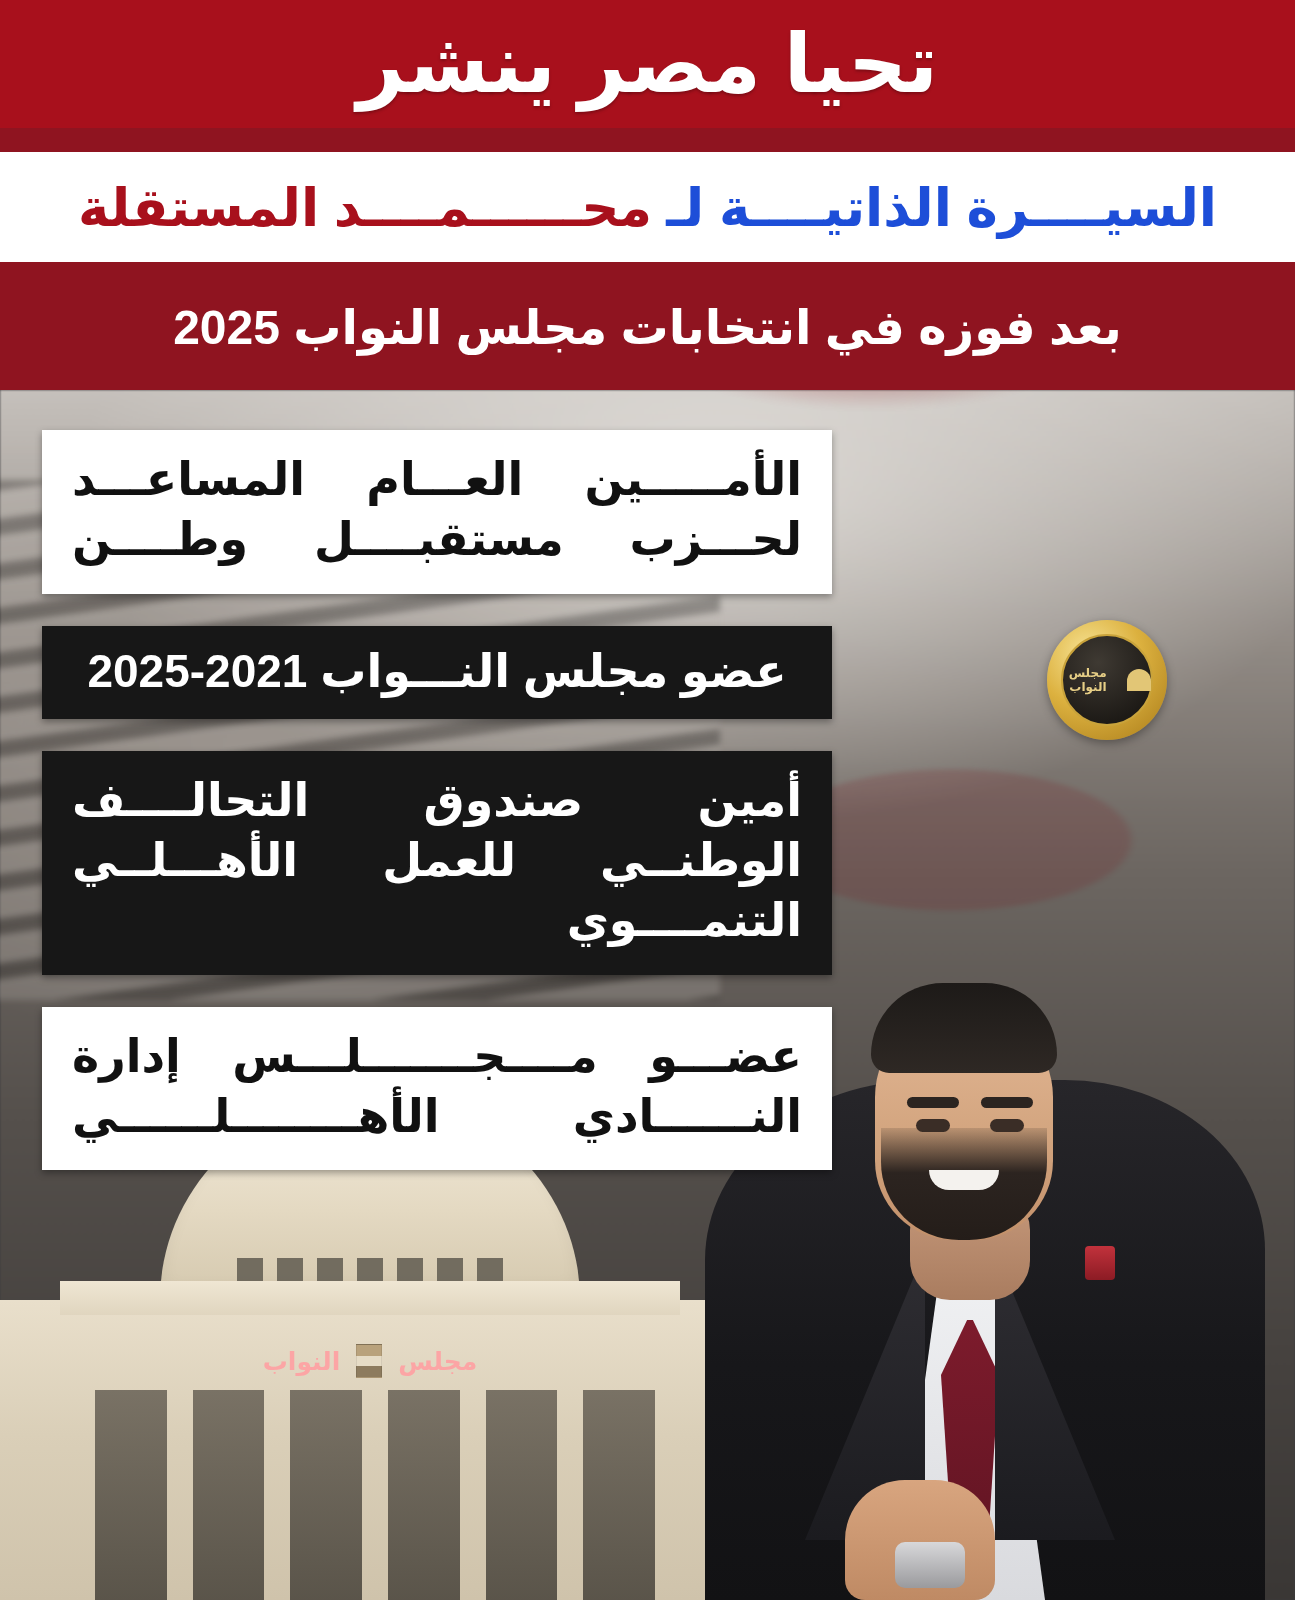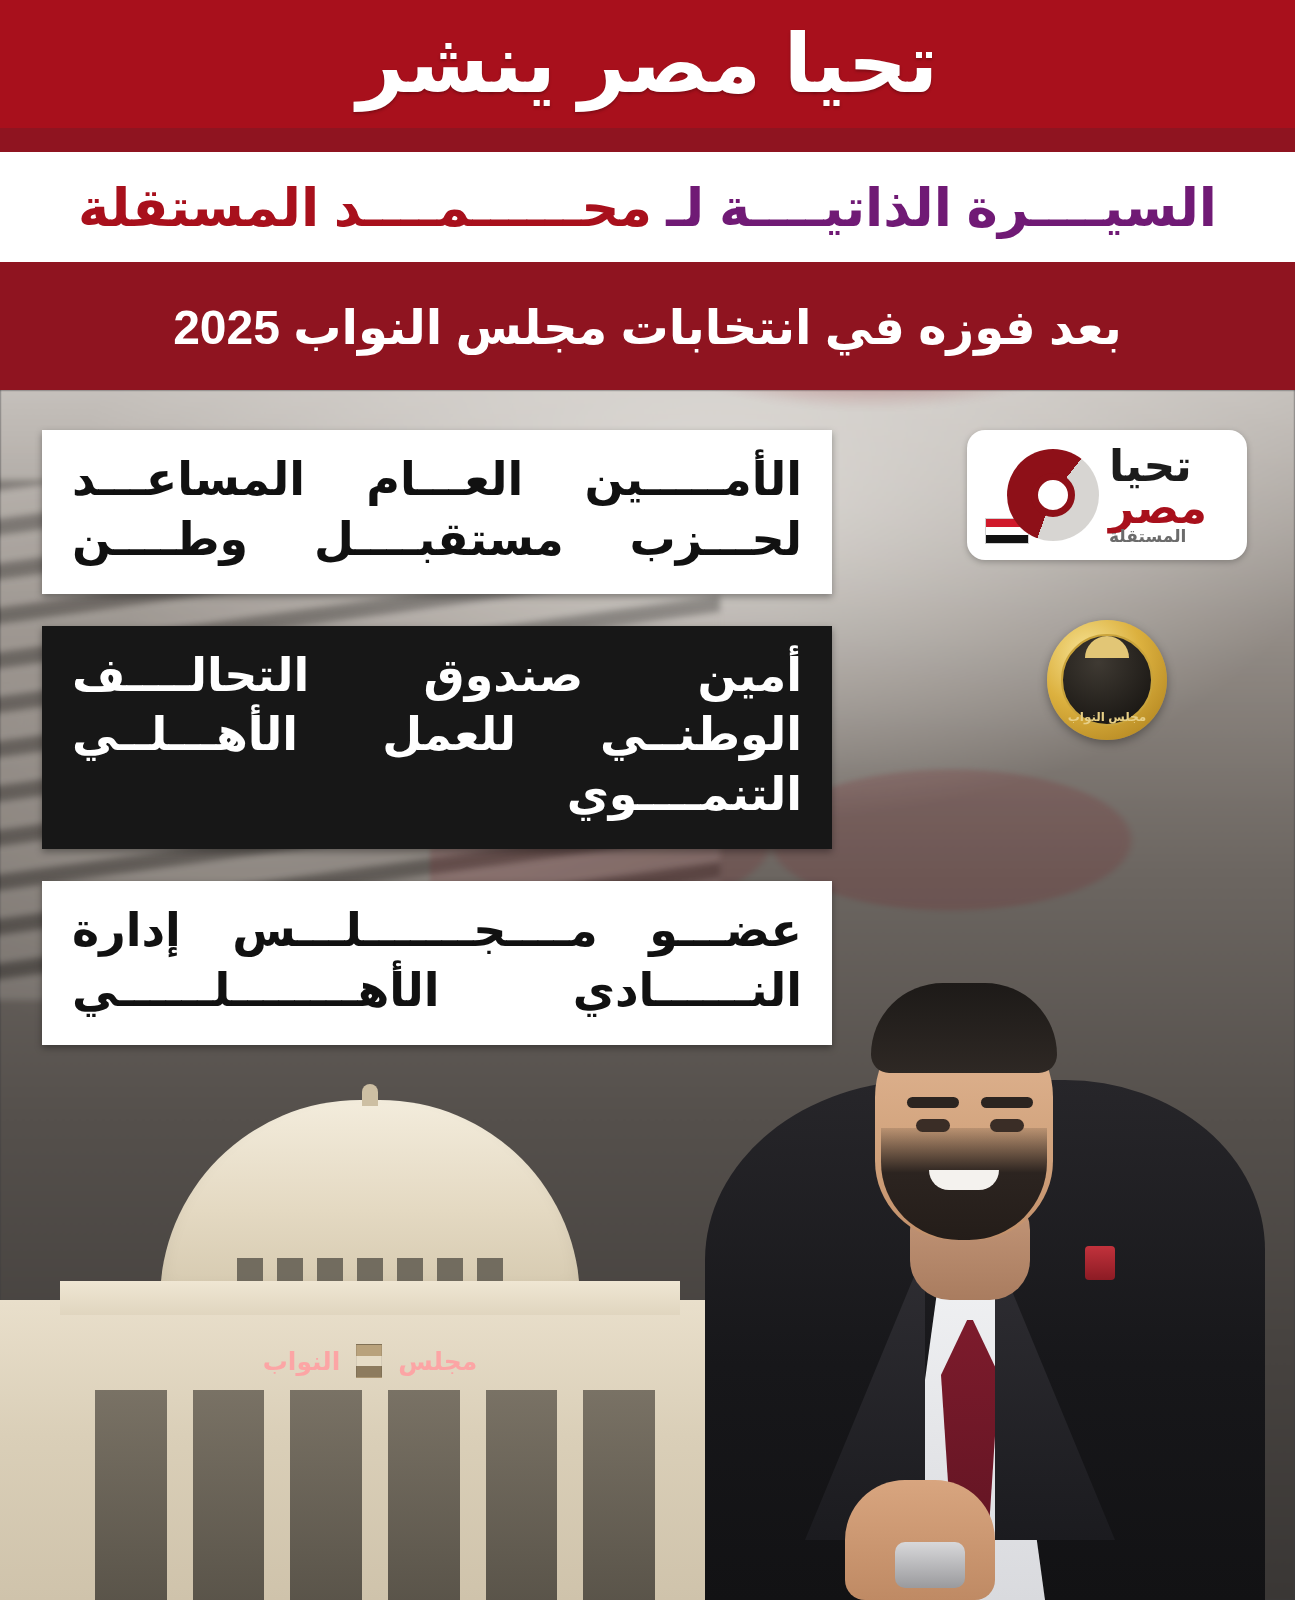--- a/index.html
+++ b/index.html
@@ -53,21 +53,21 @@
     width: 1295px;
     height: 110px;
     background: #ffffff;
     display: flex;
     align-items: center;
     justify-content: center;
     gap: 14px;
     padding: 0 40px;
   }
   .hdr-band2 .lead {
-    color: #701a75;
+    color: #1d4ed8;
     font-size: 53px;
     font-weight: bold;
     letter-spacing: 3px;
     white-space: nowrap;
   }
   .hdr-band2 .name {
     color: #a8101c;
     font-size: 53px;
     font-weight: bold;
     letter-spacing: 1px;
@@ -396,23 +396,22 @@
     box-shadow: 0 3px 10px rgba(0,0,0,0.35);
     display: flex;
     align-items: center;
     justify-content: center;
   }
   .seal-inner {
     width: 92px; height: 92px;
     border-radius: 50%;
     background: radial-gradient(circle at 40% 30%, #3f3a33 0%, #1d1a16 75%);
     display: flex;
-    flex-direction: column;
-    align-items: center;
-    justify-content: space-between;
+    align-items: center;
+    justify-content: flex-start;
     gap: 20px;
     border: 2px solid #c9a33b;
   }
   .seal-dome {
     width: 44px; height: 22px;
     border-radius: 24px 24px 0 0;
     background: #e2c676;
   }
   .seal-txt {
     color: #e7cf86;
@@ -520,41 +519,35 @@
       <div class="pt-mouth"></div>
       <div class="pt-eye-l"></div>
       <div class="pt-eye-r"></div>
       <div class="pt-brow-l"></div>
       <div class="pt-brow-r"></div>
       <div class="pt-hair"></div>
       <div class="pt-hand"></div>
       <div class="pt-watch"></div>
     </div>
 
-    <div class="logo-tahya">
-      <div class="logo-flag"></div>
-      <div class="logo-text">
-        <span class="l1">تحيا</span>
-        <span class="l2">مصر</span>
-        <span class="l3">المستقلة</span>
-      </div>
-      <div class="logo-mark"></div>
-    </div>
 
     <div class="seal">
       <div class="seal-inner">
         <div class="seal-dome"></div>
         <div class="seal-txt">مجلس النواب</div>
       </div>
     </div>
 
     <div class="cards">
       <div class="card light">
         <span>الأمـــــين العـــام المساعـــد لحـــزب مستقبــــل وطــــن</span>
       </div>
+      <div class="card dark single">
+        <span>عضو مجلس النـــواب 2021-2025</span>
+      </div>
       <div class="card dark">
         <span>أمين صندوق التحالــــف الوطنــي للعمل الأهـــلــي التنمــــوي</span>
       </div>
       <div class="card light">
         <span>عضـــو مــــجـــــــلـــس إدارة النــــــادي الأهــــــــلــــــي</span>
       </div>
     </div>
 
   </div>
 </div>

